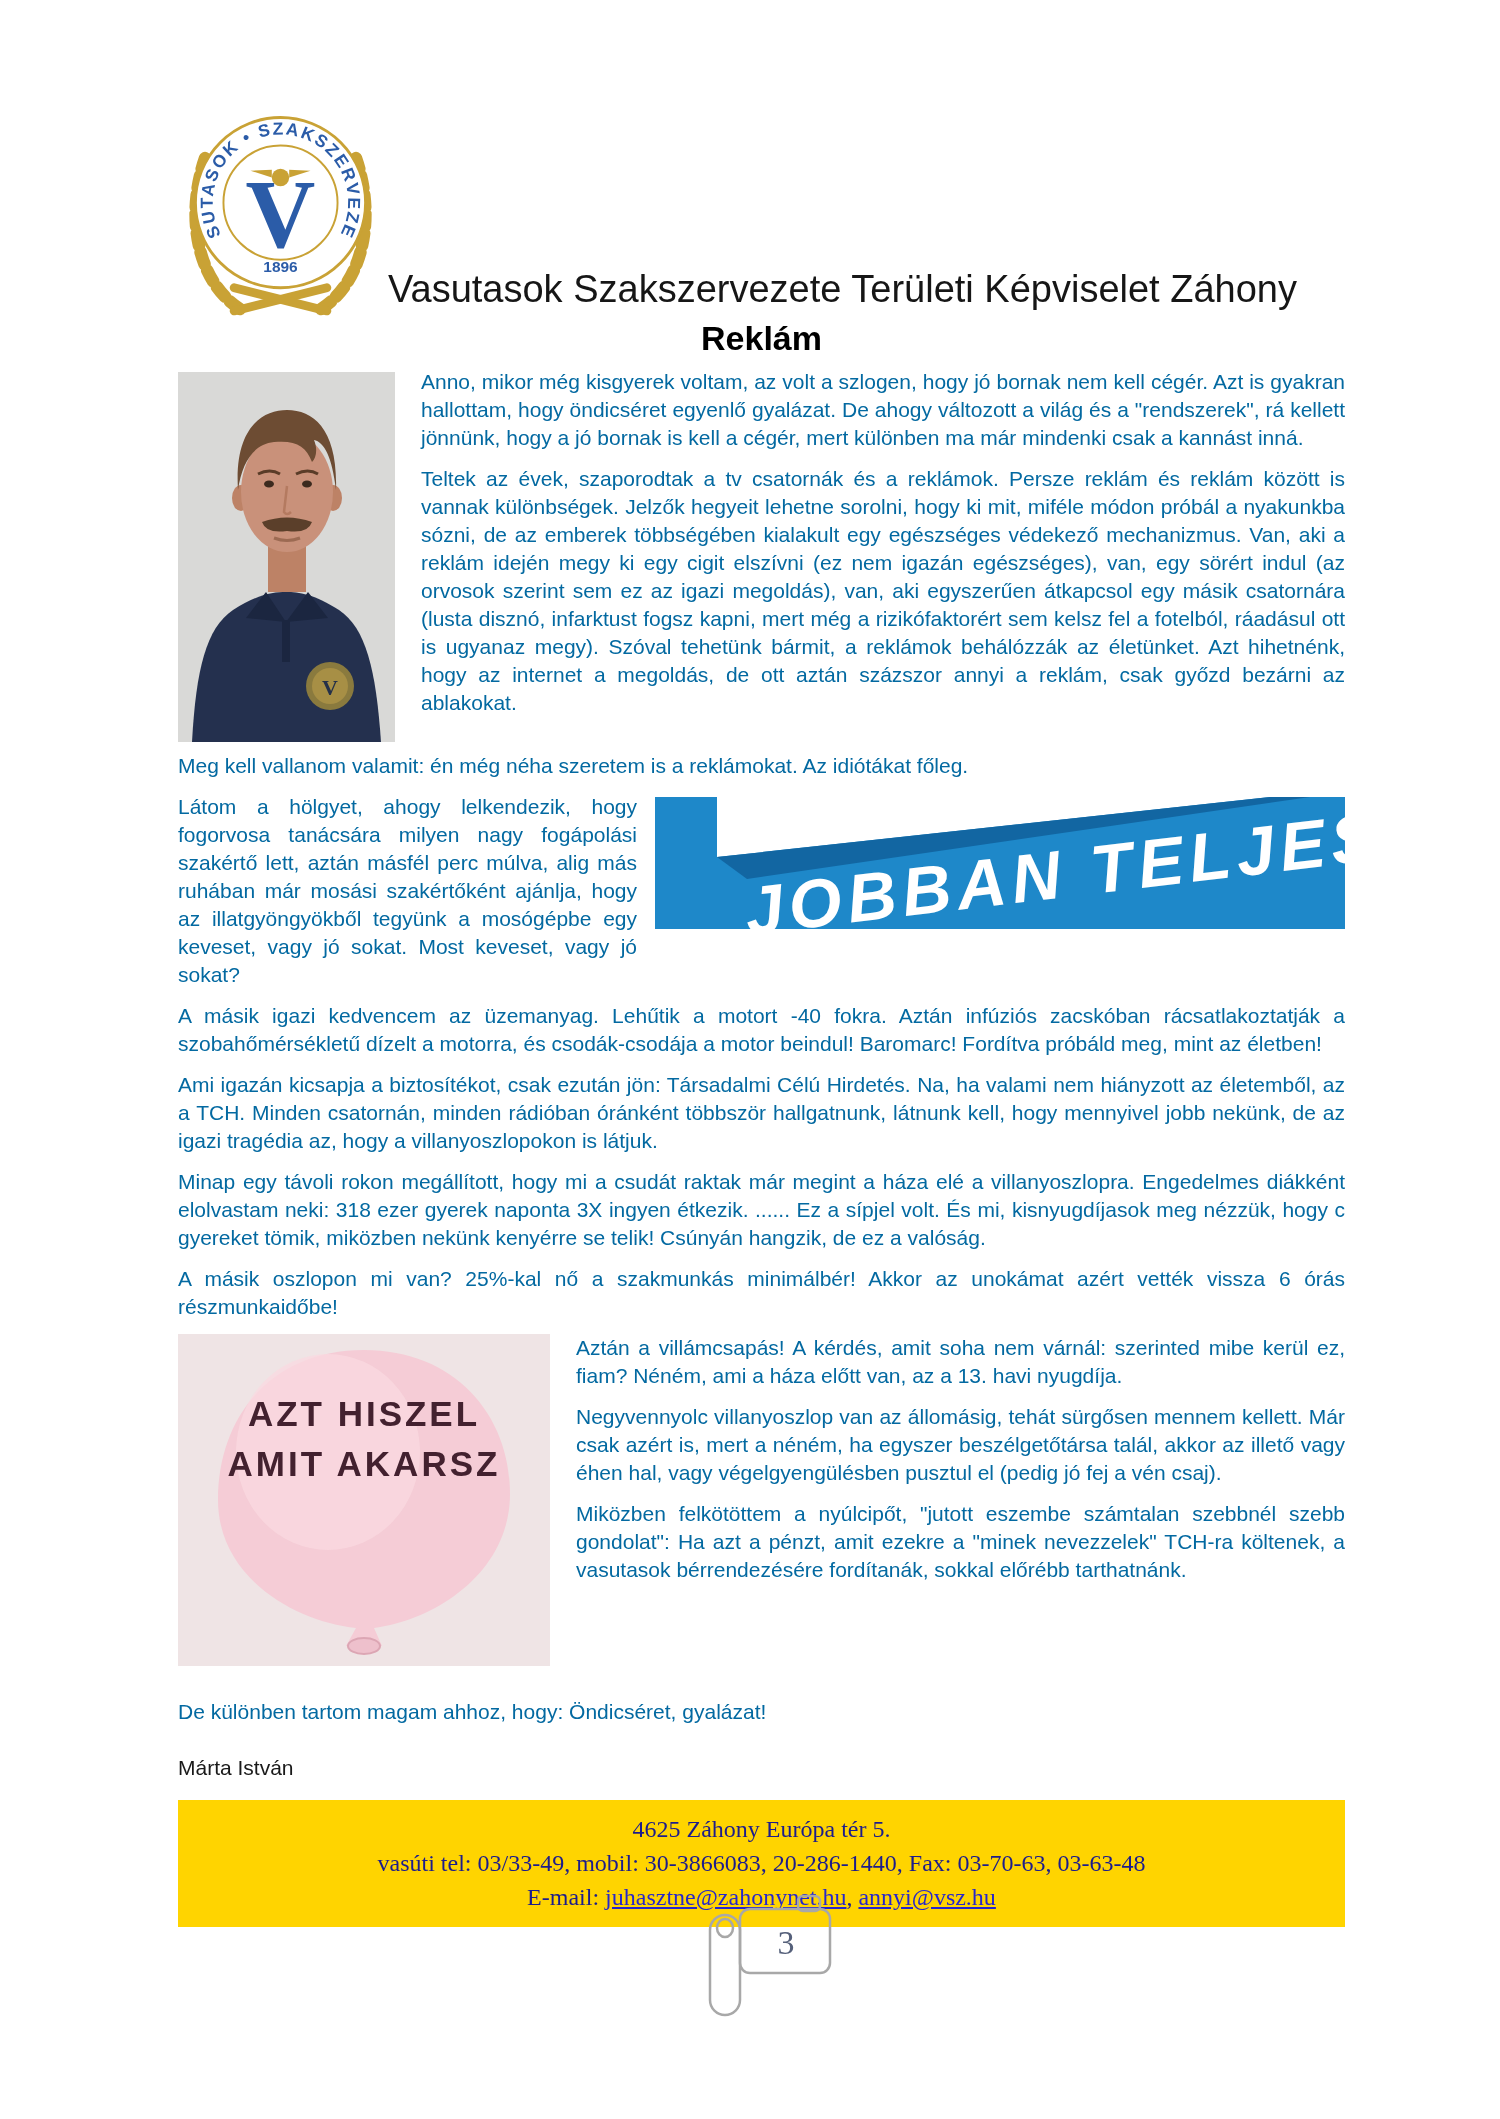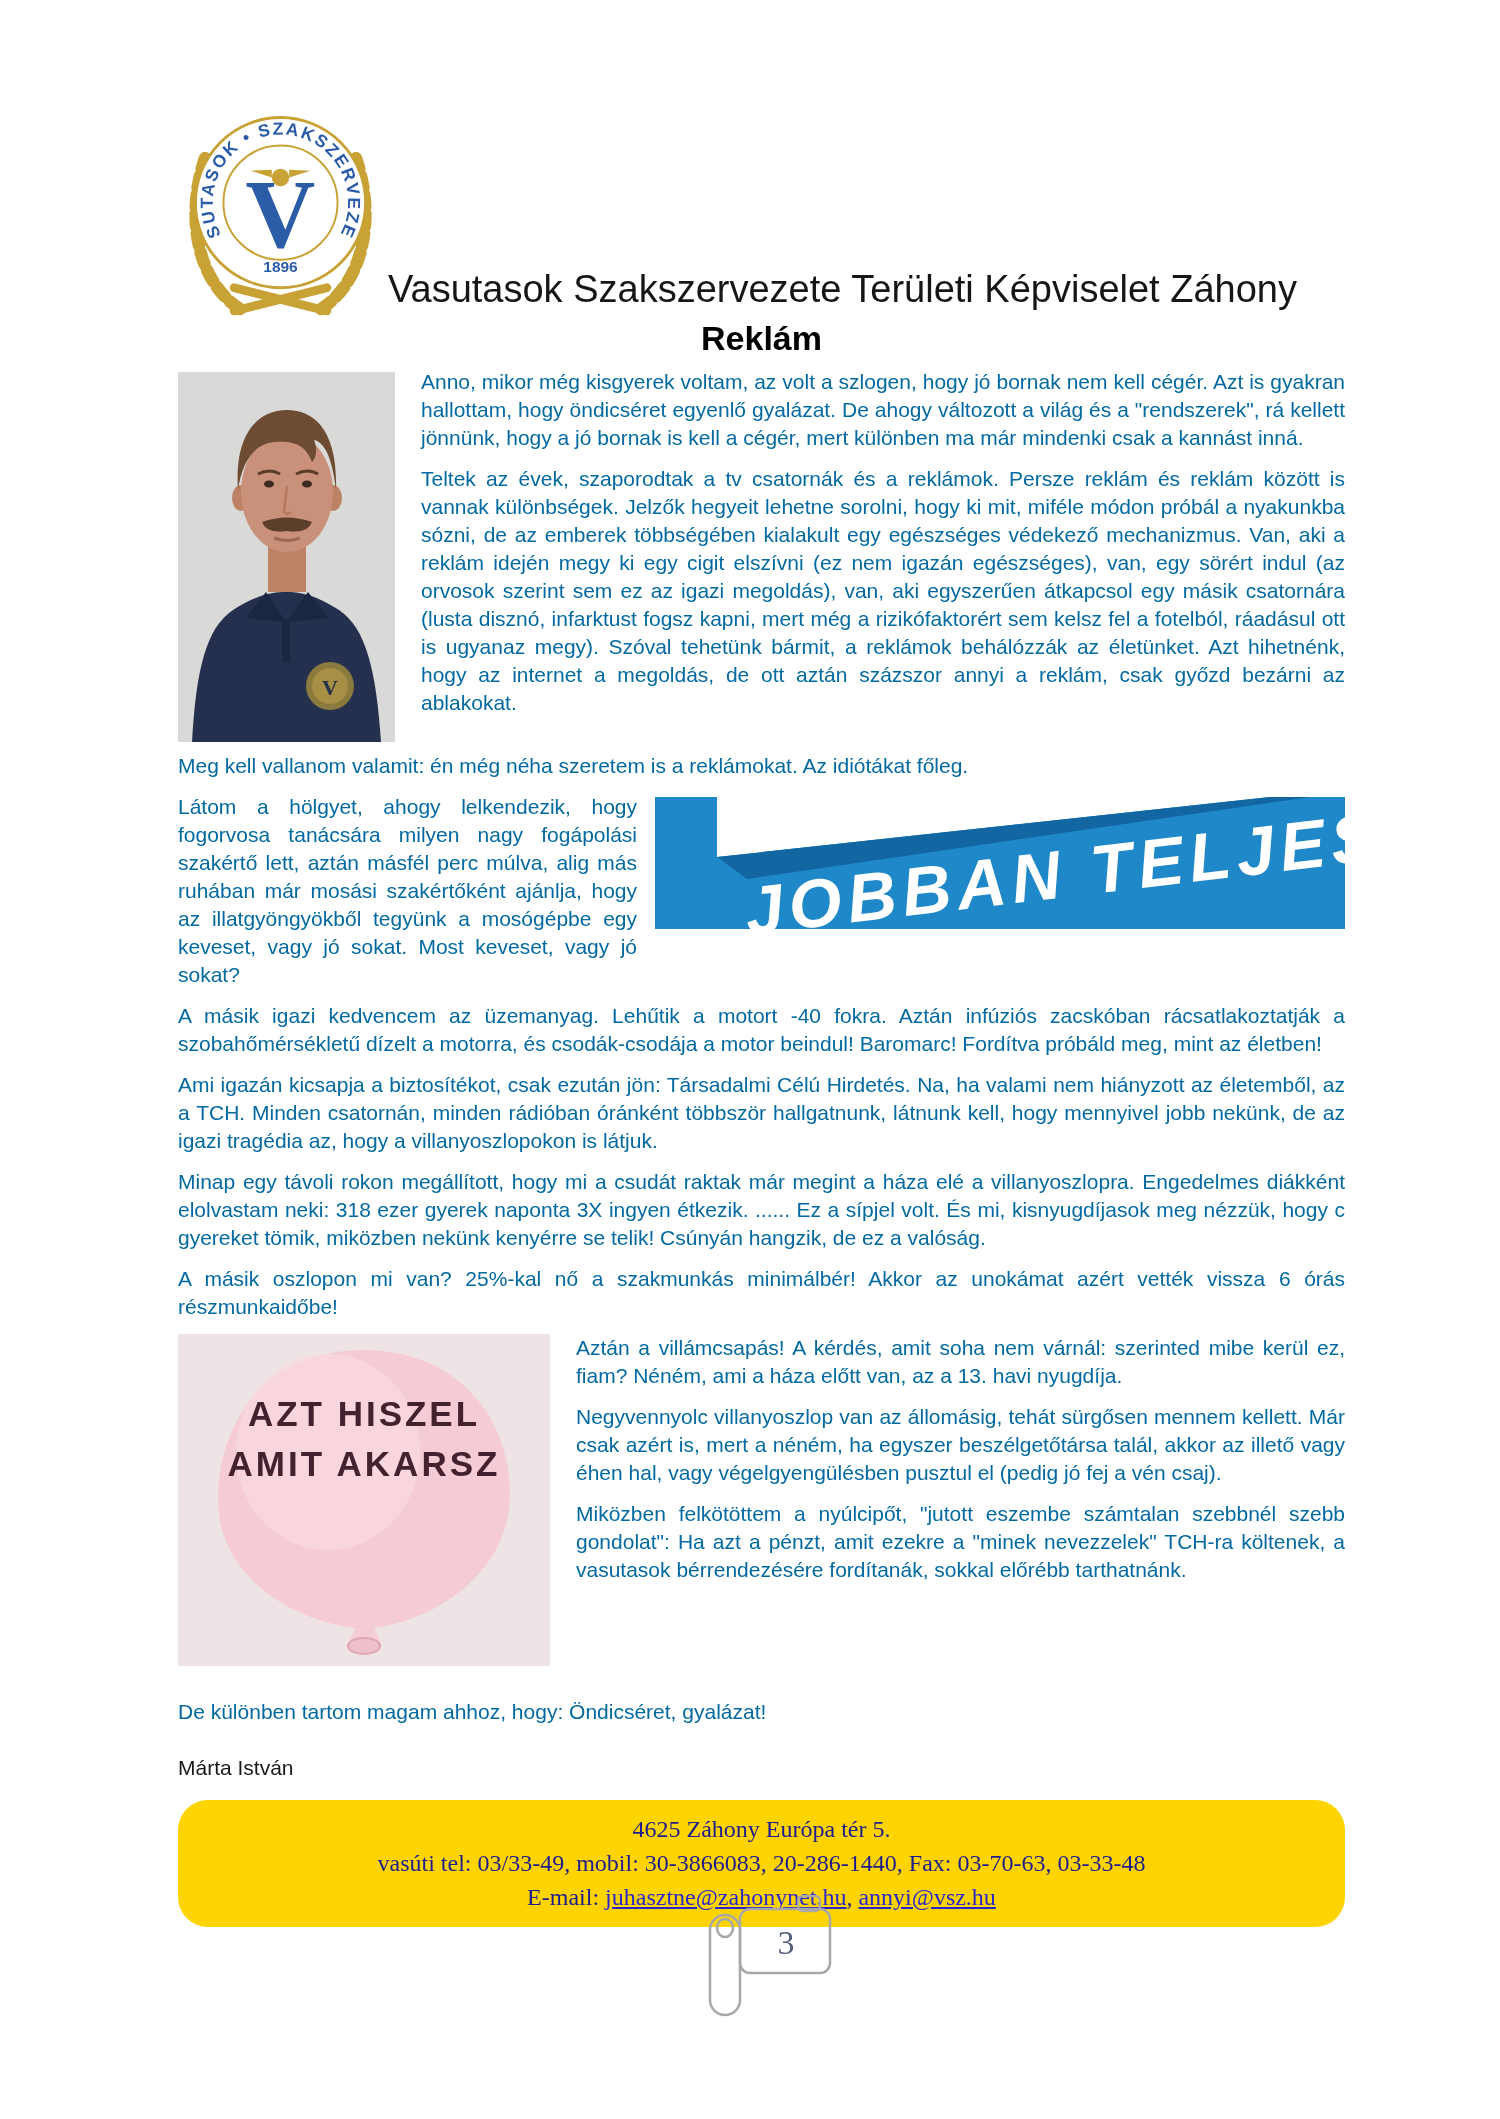--- a/index.html
+++ b/index.html
@@ -28,21 +28,21 @@
   .balloon-row { display:flex; gap:26px; margin:4px 0 16px; }
   .balloon { flex:0 0 372px; height:348px; }
   .balloon-col { flex:1 1 auto; }
 
   .signature { text-align:left; font-size:21px; margin:30px 0 20px; color:#191919; }
 
   .footer-area { position:relative; margin-top:14px; }
   .footer-band {
     background:#FFD400; text-align:center;
     font-family:"Liberation Serif", serif; color:#1c1c8c;
-    font-size:24px; line-height:34px; padding:12px 10px 13px;border-radius:30px;
+    font-size:24px; line-height:34px; padding:12px 10px 13px;
   }
   .footer-band .email-link { color:#2626cc; text-decoration:underline; cursor:pointer; }
   .scroll-wrap { position:absolute; left:calc(50% - 66px); bottom:-98px; width:150px; height:132px; z-index:3; }
 </style>
 </head>
 <body>
 
 <div class="page">
   <div class="content">
 
@@ -143,21 +143,21 @@
       </div>
 
       <p class="para">De különben tartom magam ahhoz, hogy: Öndicséret, gyalázat!</p>
 
       <div class="signature">Márta István</div>
     </div>
 
     <div class="footer-area">
       <footer class="footer-band">
         <div>4625 Záhony Európa tér 5.</div>
-        <div>vasúti tel: 03/33-49, mobil: 30-3866083, 20-286-1440, Fax: 03-70-63, 03-33-48</div>
+        <div>vasúti tel: 03/33-49, mobil: 30-3866083, 20-286-1440, Fax: 03-70-63, 03-63-48</div>
         <div>
           <span>E-mail:</span>
           <a class="email-link">juhasztne@zahonynet.hu</a><span>,</span>
           <a class="email-link">annyi@vsz.hu</a>
         </div>
       </footer>
 
       <div class="scroll-wrap">
         <svg width="150" height="132" viewBox="0 0 150 132">
           <g fill="none" stroke="#a8a8a8" stroke-width="2.5">

